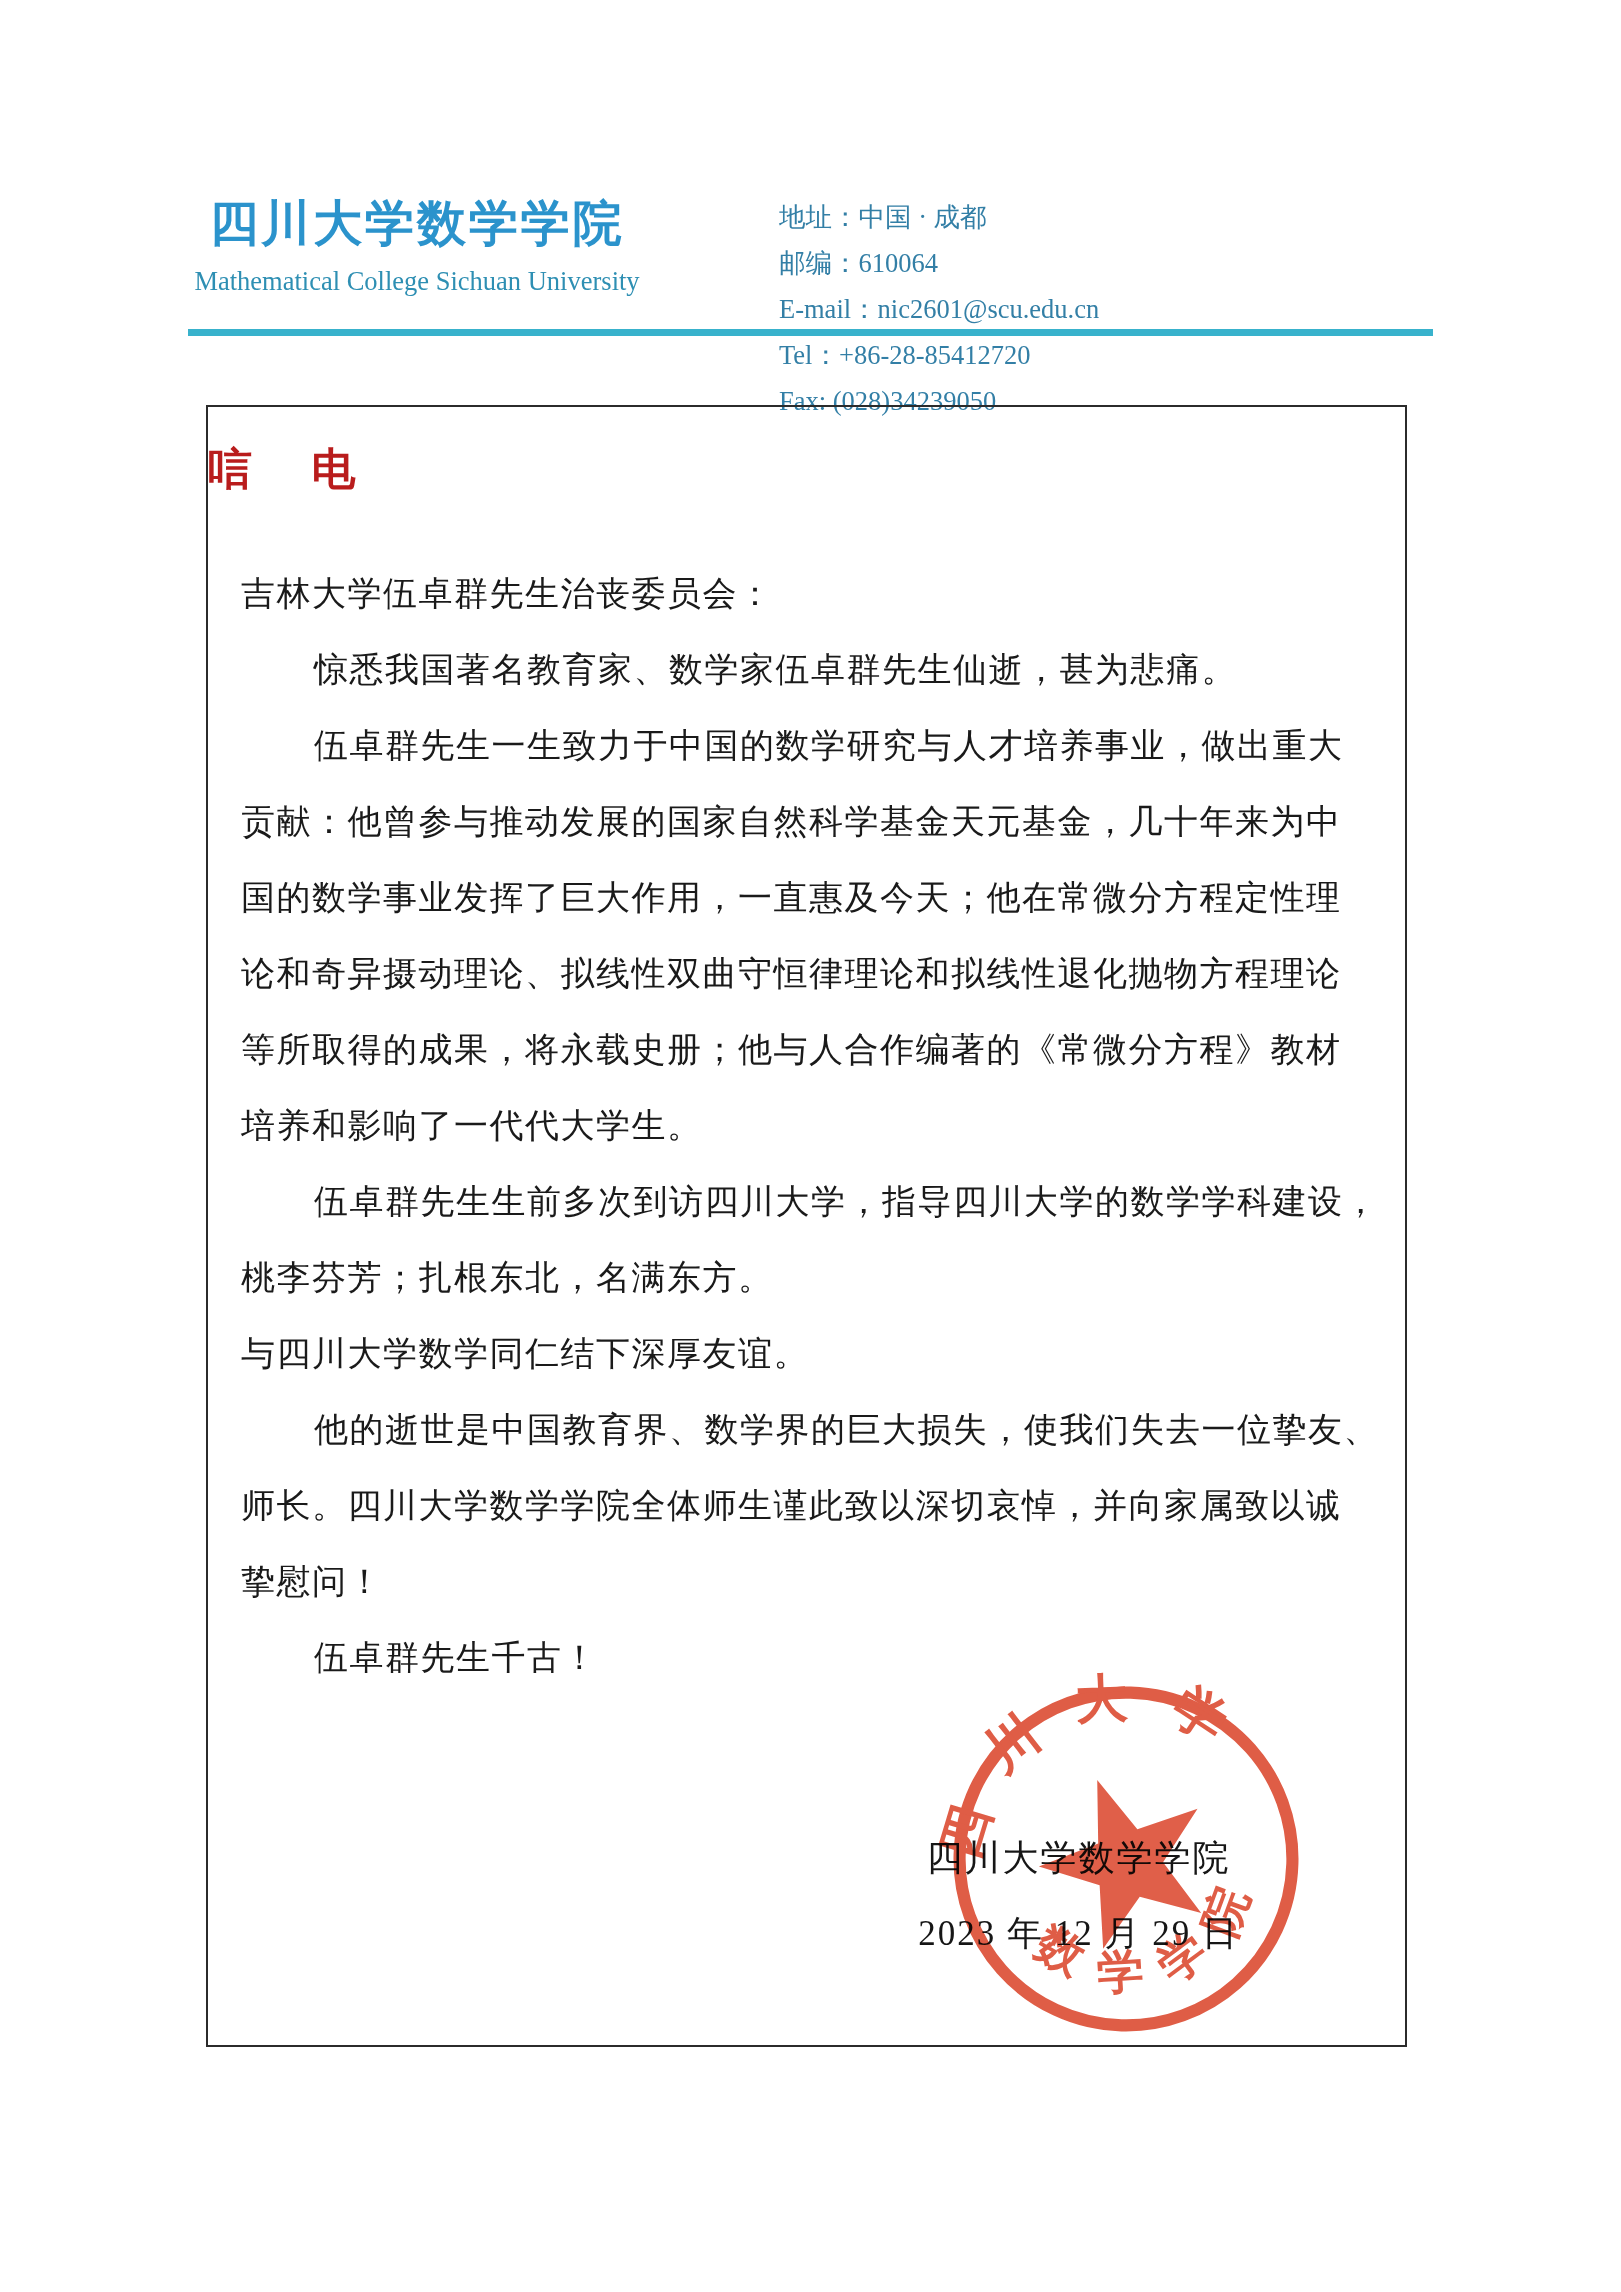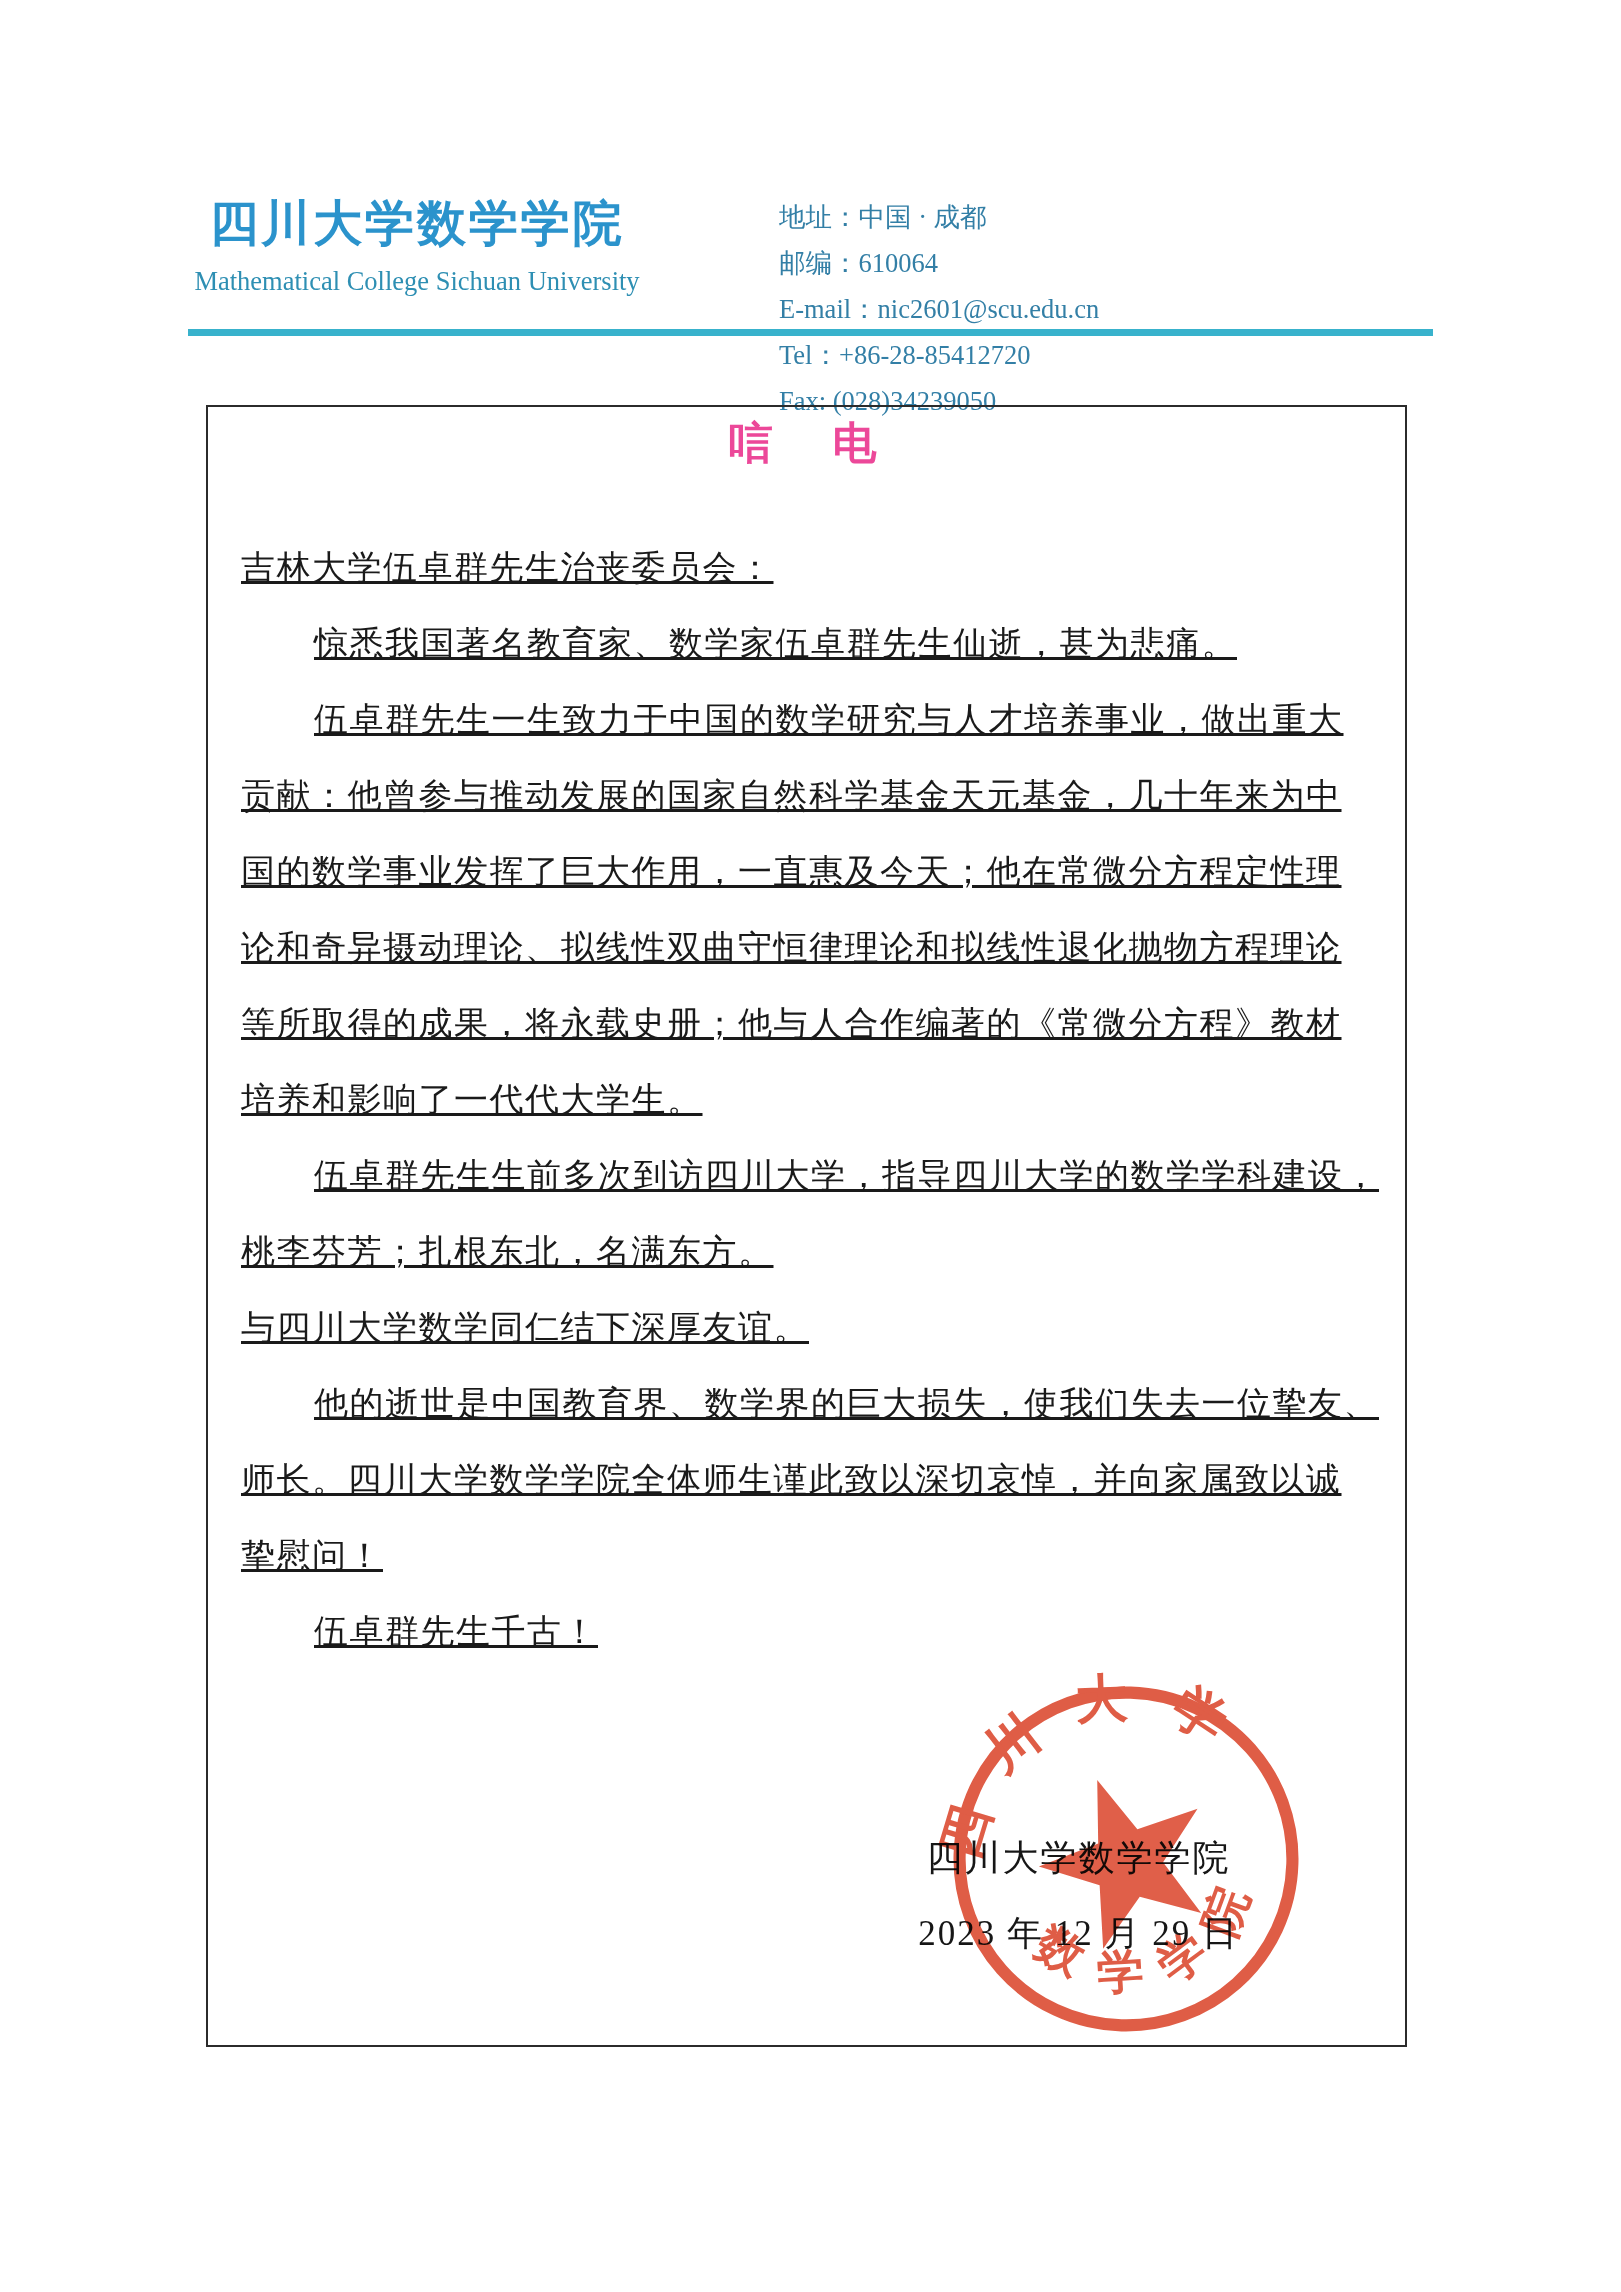--- a/index.html
+++ b/index.html
@@ -21,25 +21,25 @@
   .contact-row.single { justify-content:flex-start; }
 
   .rule { position:absolute; left:188px; top:329px; width:1245px; height:6.9px; background:#38b2cc; }
 
   
   .letter-box {
     position:absolute; left:206px; top:405px; width:1201px; height:1642px;
     border:2.9px solid #2b2b2b; box-sizing:border-box;
   }
   .letter-title {
-    margin-top:9px; text-align:center; font-size:44px; font-weight:bold;
-    color:#ec4899; letter-spacing:7.8px; line-height:55px;
+    margin-top:35px; text-align:left; font-size:44px; font-weight:bold;
+    color:#b91c1c; letter-spacing:7.8px; line-height:55px;
   }
   .letter-lines { margin-top:59px; padding:0 33px; font-size:34px; color:#1a1a1a; letter-spacing:1.5px; }
-  .line { line-height:76px; white-space:nowrap;text-decoration:underline; }
+  .line { line-height:76px; white-space:nowrap; }
   .line.indent { padding-left:73px; }
 
   
   .signature-block { position:absolute; left:853px; top:1819px; width:451px; text-align:center; color:#161616; }
   .sig-line { font-size:36px; line-height:78px; letter-spacing:2px; }
   .date-line { font-size:35px; line-height:74px; letter-spacing:2px; }
 
   
   .stamp {
     position:absolute; left:939px; top:1672px; width:374px; height:374px;

